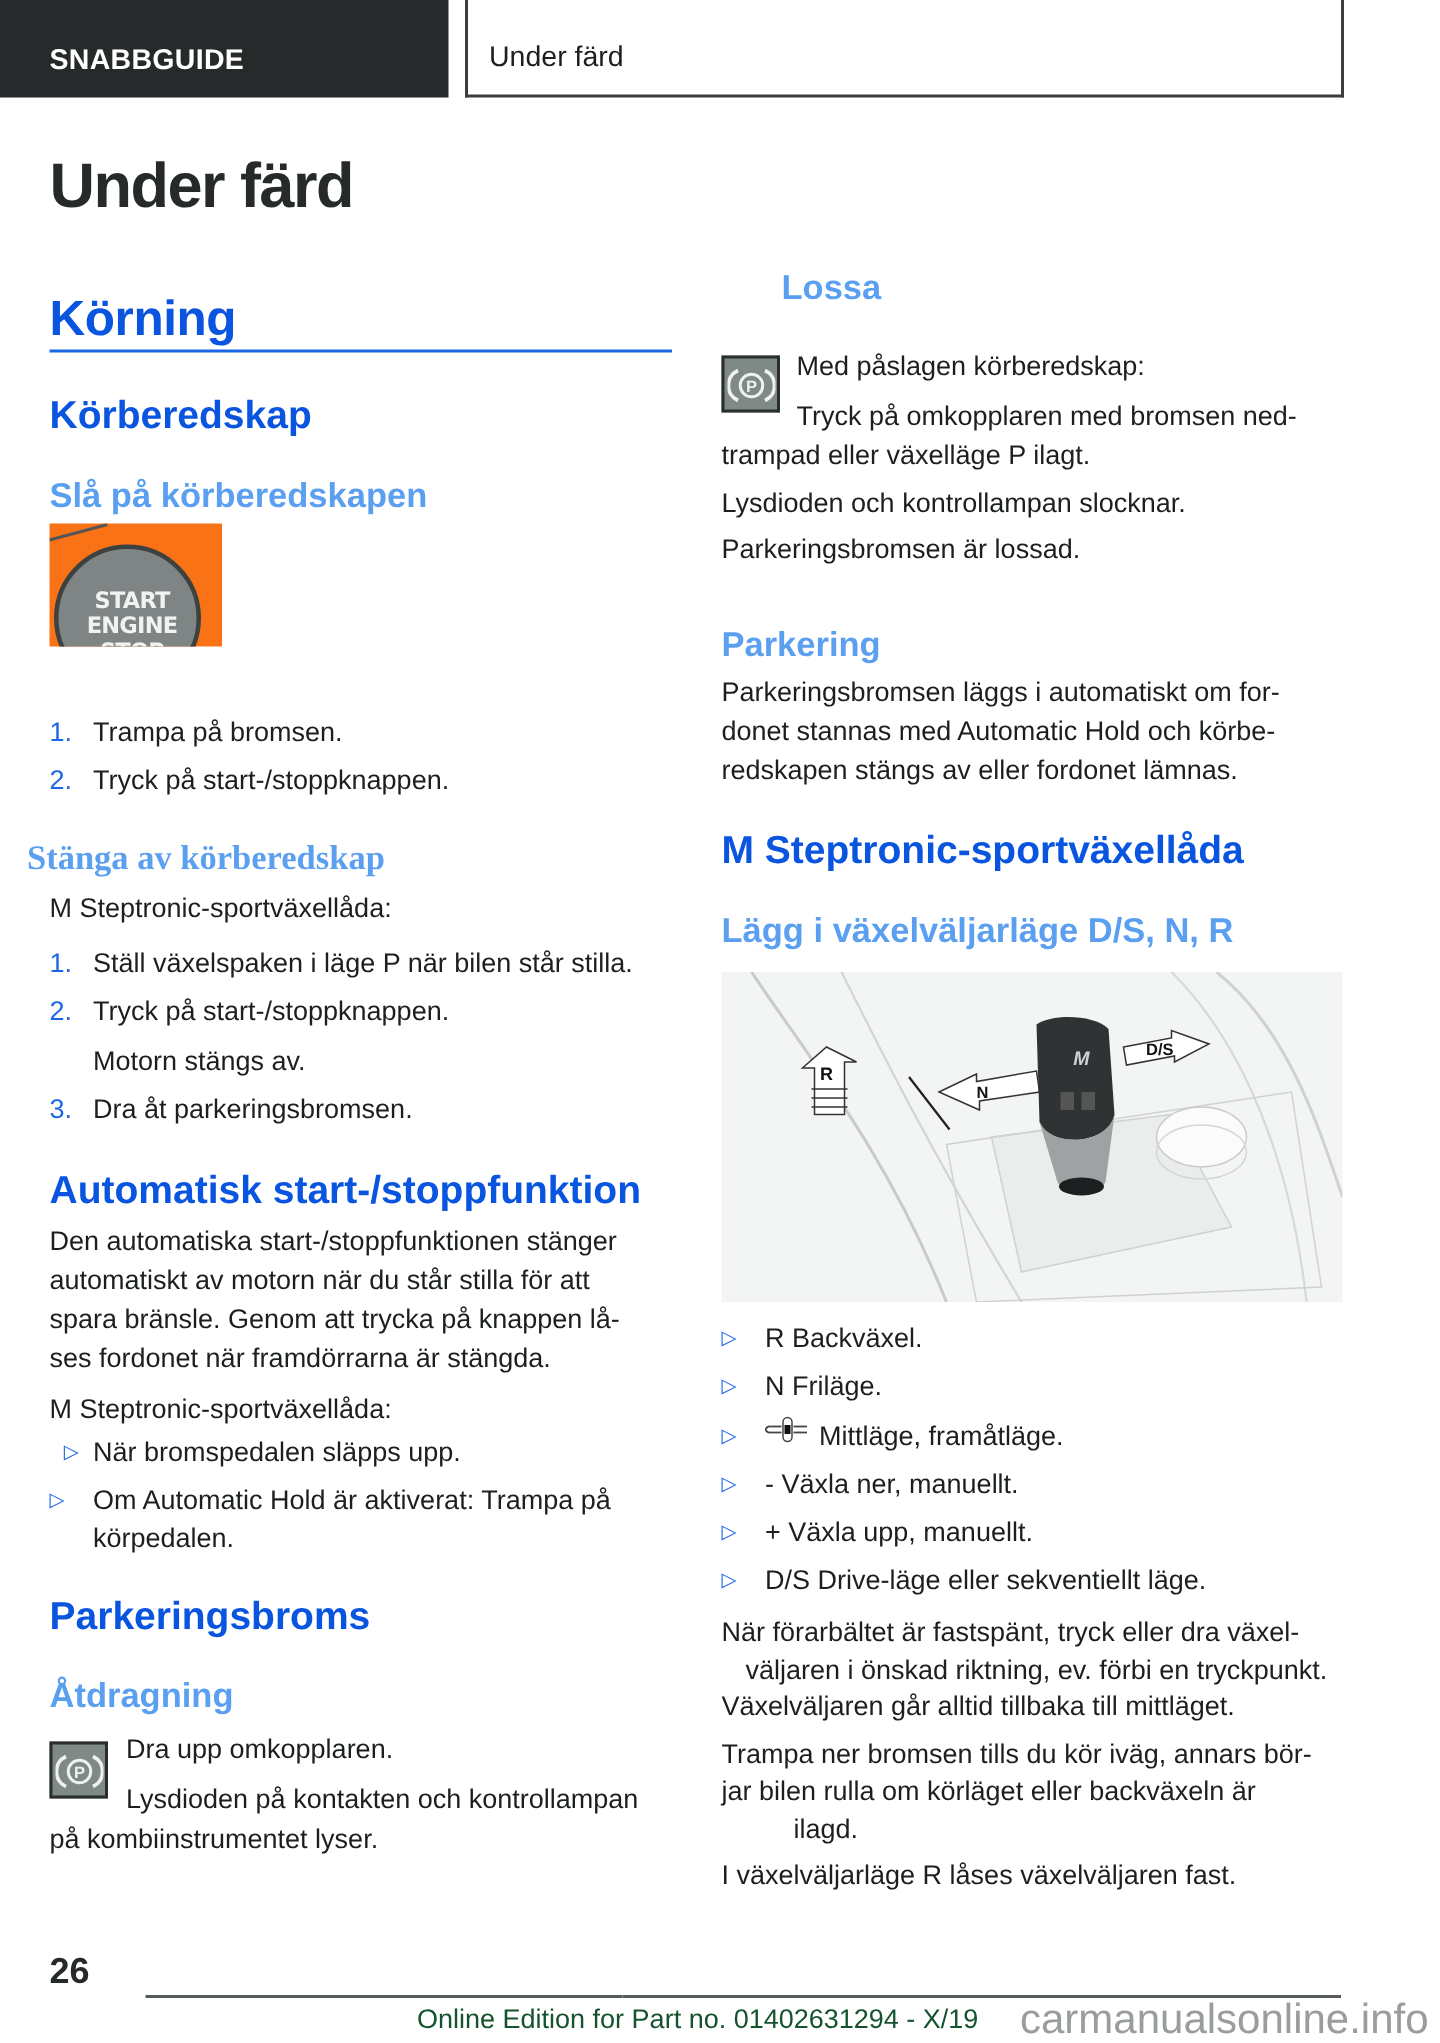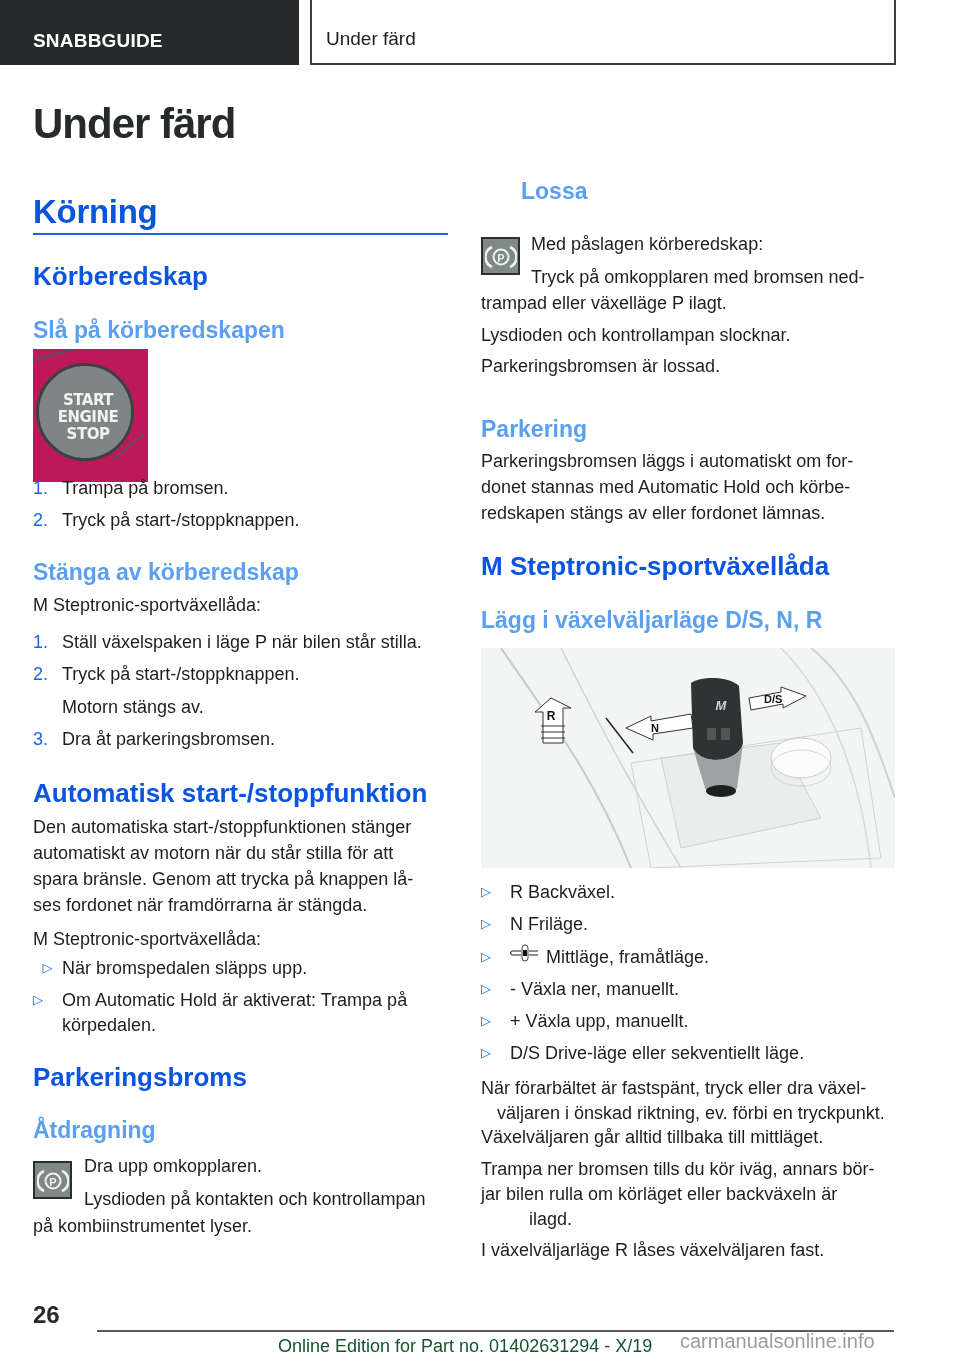--- a/index.html
+++ b/index.html
@@ -18,38 +18,38 @@
     .h1 { font-size: 33px; font-weight: bold; color: #0a55e0; letter-spacing: -0.3px; }
     .rule { position: absolute; height: 2px; background: #1a66e6; }
     .h2 { font-size: 26px; font-weight: bold; color: #0a55e0; }
     .h3 { font-size: 23px; font-weight: bold; color: #5b9ff0; }
     .num { color: #1a66e6; display: inline-block; width: 29px; }
     .tri { color: #1a66e6; display: inline-block; width: 29px; font-size: 13px; position: relative; top: -2px; }
     .item { position: absolute; font-size: 18px; line-height: 27px; white-space: nowrap; }
     .indent { padding-left: 29px; }
 
     
-    .start-img { position: absolute; left: 33px; top: 349px; width: 115px; height: 133px; background: #be185d; overflow: hidden; }
+    .start-img { position: absolute; left: 33px; top: 349px; width: 115px; height: 82px; background: #f97316; overflow: hidden; }
     .start-img .ring { position: absolute; left: 3px; top: 14px; width: 98px; height: 98px; border-radius: 50%; background: #7e8584; border: 3px solid #3d4241; }
     .start-img .txt { position: absolute; left: 0; top: 26px; width: 98px; text-align: center; color: #f2f2f2; font-weight: bold; font-size: 15px; line-height: 17px; font-family: "DejaVu Sans", sans-serif; letter-spacing: -0.5px; }
     .start-img .edge { position: absolute; height: 2px; background: #555; transform-origin: left center; }
 
     
     .pb-icon { position: absolute; width: 39px; height: 38px; background: #7f8a86; border: 2px solid #2a2e2d; }
     .pb-icon svg { position: absolute; left: 2px; top: 3px; }
 
     
     .gear-img { position: absolute; left: 481px; top: 648px; width: 414px; height: 220px; background: #f2f3f3; overflow: hidden; }
 
     
     .page-num { position: absolute; left: 33px; top: 1301px; font-size: 24px; font-weight: bold; color: #262a2b; }
     .foot-rule { position: absolute; left: 97px; top: 1330px; width: 318px; height: 2px; background: #555a5b; }
     .foot-rule2 { position: absolute; left: 415px; top: 1330px; width: 479px; height: 2px; background: #555a5b; }
     .foot-text { position: absolute; left: 278px; top: 1336px; font-size: 18px; color: #14532d; white-space: nowrap; }
-    .watermark { position: absolute; left: 680px; top: 1330px; font-size: 20px; color: #9a9d9e; white-space: nowrap; }
+    .watermark { position: absolute; left: 680px; top: 1330px; font-size: 28px; color: #9a9d9e; white-space: nowrap; }
   </style>
 </head>
 <body>
 
 <div class="hdr-dark">
   <span>SNABBGUIDE</span>
 </div>
 <div class="hdr-box">
   <span>Under färd</span>
 </div>
@@ -74,21 +74,21 @@
   </div>
 </div>
 
 <div class="item" style="left:33px; top:475px;">
   <span class="num">1.</span><span>Trampa på bromsen.</span>
 </div>
 <div class="item" style="left:33px; top:507px;">
   <span class="num">2.</span><span>Tryck på start-/stoppknappen.</span>
 </div>
 
-<div class="abs h3" style="left:33px; top:559px;">Stänga av körberedskap</div>
+<div class="abs h3" style="left:18px; top:559px;font-family:Liberation Serif, serif;">Stänga av körberedskap</div>
 <div class="item" style="left:33px; top:592px;">M Steptronic-sportväxellåda:</div>
 
 <div class="item" style="left:33px; top:629px;">
   <span class="num">1.</span><span>Ställ växelspaken i läge P när bilen står stilla.</span>
 </div>
 <div class="item" style="left:33px; top:661px;">
   <span class="num">2.</span><span>Tryck på start-/stoppknappen.</span>
 </div>
 <div class="item indent" style="left:33px; top:694px;">Motorn stängs av.</div>
 <div class="item" style="left:33px; top:726px;">

